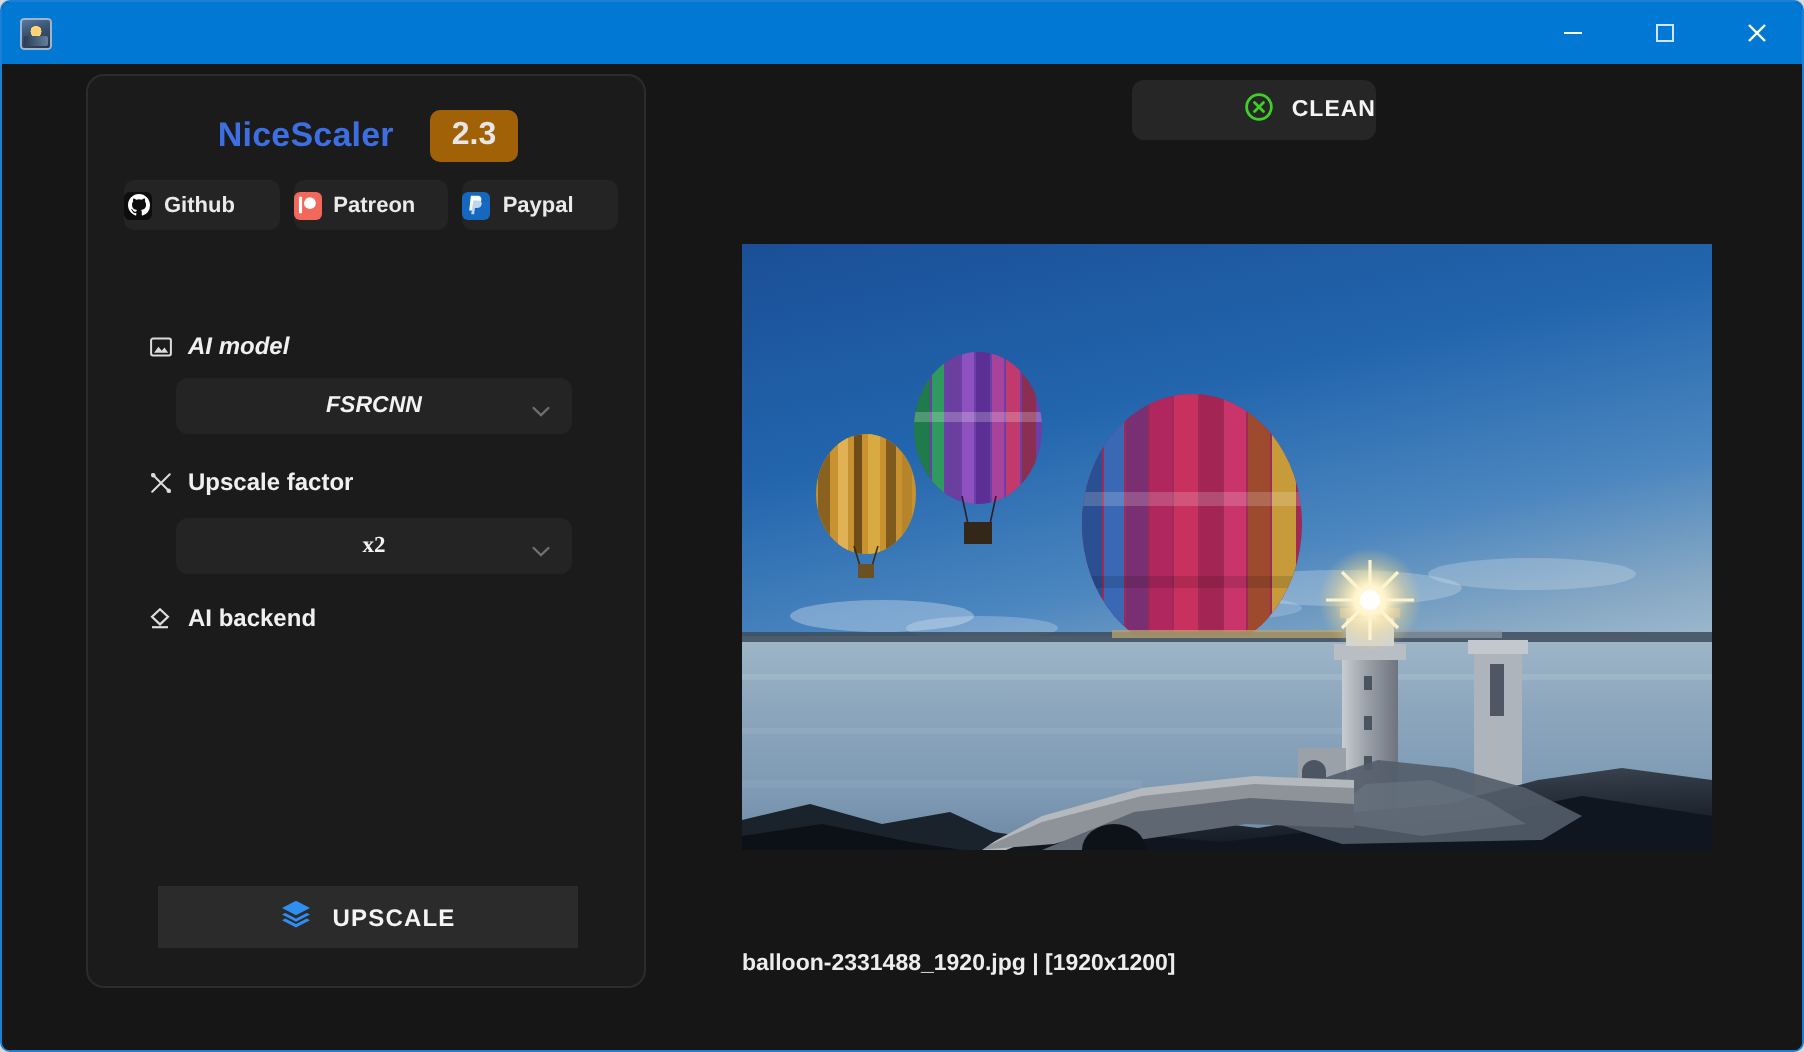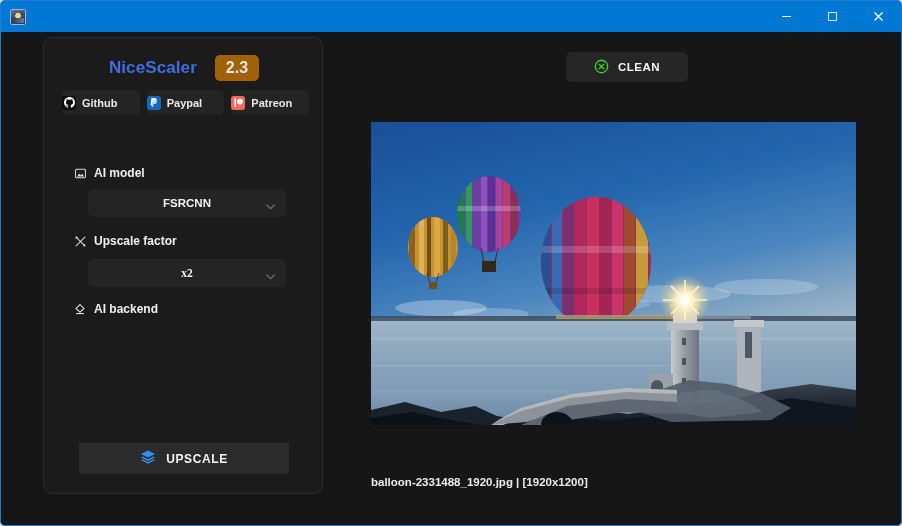--- a/index.html
+++ b/index.html
@@ -183,22 +183,22 @@
   }
   .chev {
     position: absolute;
     right: 11px;
     top: 50%;
     margin-top: -3px;
     width: 9px; height: 6px;
     color: #6a6a6a;
   }
 
-  #label-model { top: 128px; }
-  #dd-model   { top: 151px; }
+  #label-model { top: 128px; font-style: italic; }
+  #dd-model   { top: 151px; font-style: italic; }
   #label-factor { top: 196px; }
   #dd-factor  { top: 221px; font-family: Liberation Serif, serif; }
   #label-backend { top: 264px; }
   #dd-backend { top: 287px; }
 
   #upscale-btn {
     position: absolute;
     left: 35px; top: 405px;
     width: 210px;
     height: 31px;
@@ -217,27 +217,26 @@
   
   #clean-btn {
     position: absolute;
     left: 565px; top: 8px;
     width: 122px;
     height: 30px;
     background: #262626;
     border-radius: 6px;
     display: flex;
     align-items: center;
-    justify-content: center;
+    justify-content: flex-end;
     gap: 9px;
     color: #f4f4f4;
     font-size: 11.5px;
     font-weight: bold;
     letter-spacing: 0.5px;
-    margin-top: 12px;
   }
 
   #preview {
     position: absolute;
     left: 370px; top: 90px;
     width: 485px;
     height: 303px;
     overflow: hidden;
     background: #0b1a2e;
   }
@@ -294,37 +293,37 @@
         <div class="social-btn">
           <span class="social-ic" id="ic-github">
             <svg width="11" height="11" viewBox="0 0 16 16" aria-hidden="true">
               <path fill="#ffffff" d="M8 0C3.58 0 0 3.58 0 8c0 3.54 2.29 6.53 5.47 7.59.4.07.55-.17.55-.38v-1.33c-2.23.48-2.7-1.07-2.7-1.07-.36-.93-.89-1.18-.89-1.18-.73-.5.05-.49.05-.49.81.06 1.23.83 1.23.83.72 1.23 1.88.87 2.34.67.07-.52.28-.87.51-1.07-1.78-.2-3.64-.89-3.64-3.95 0-.87.31-1.59.83-2.15-.08-.2-.36-1.02.08-2.12 0 0 .67-.21 2.2.82a7.6 7.6 0 0 1 4 0c1.53-1.03 2.2-.82 2.2-.82.44 1.1.16 1.92.08 2.12.52.56.83 1.28.83 2.15 0 3.07-1.87 3.75-3.65 3.95.29.25.54.73.54 1.48v2.2c0 .21.15.46.55.38A8.01 8.01 0 0 0 16 8c0-4.42-3.58-8-8-8z"></path>
             </svg>
           </span>
           <span>Github</span>
         </div>
 
         <div class="social-btn">
+          <span class="social-ic" id="ic-patreon">
+            <svg width="11" height="11" viewBox="0 0 12 12" aria-hidden="true">
+              <rect x="1.6" y="1.5" width="1.7" height="9" fill="#ffffff"></rect>
+              <circle cx="7.6" cy="5" r="3.2" fill="#ffffff"></circle>
+            </svg>
+          </span>
+          <span>Patreon</span>
+        </div>
+
+        <div class="social-btn">
           <span class="social-ic" id="ic-paypal">
             <svg width="10" height="11" viewBox="0 0 10 12" aria-hidden="true">
               <path fill="#ffffff" d="M2.2 1h3.3c1.7 0 2.7.8 2.4 2.4-.3 1.6-1.5 2.4-3.1 2.4H3.6L3.1 9H1.3L2.2 1z"></path>
               <path fill="#bcd7f0" d="M3.5 3.6h2.6c1.4 0 2.2.7 2 2-.3 1.4-1.3 2.1-2.7 2.1h-1L4 11H2.4l1.1-7.4z"></path>
             </svg>
           </span>
           <span>Paypal</span>
-        </div>
-
-        <div class="social-btn">
-          <span class="social-ic" id="ic-patreon">
-            <svg width="11" height="11" viewBox="0 0 12 12" aria-hidden="true">
-              <rect x="1.6" y="1.5" width="1.7" height="9" fill="#ffffff"></rect>
-              <circle cx="7.6" cy="5" r="3.2" fill="#ffffff"></circle>
-            </svg>
-          </span>
-          <span>Patreon</span>
         </div>
 
       </div>
 
       <div class="opt-label" id="label-model">
         <span class="opt-ic">
           <svg width="11" height="11" viewBox="0 0 12 12" aria-hidden="true">
             <rect x="0.6" y="1.4" width="10.8" height="9.2" rx="1" fill="none" stroke="#dcdcdc" stroke-width="1.1"></rect>
             <path d="M2.2 9.2 4.6 5.9l1.8 2.1 1.5-1.7 2 2.9z" fill="#dcdcdc"></path>
           </svg>

